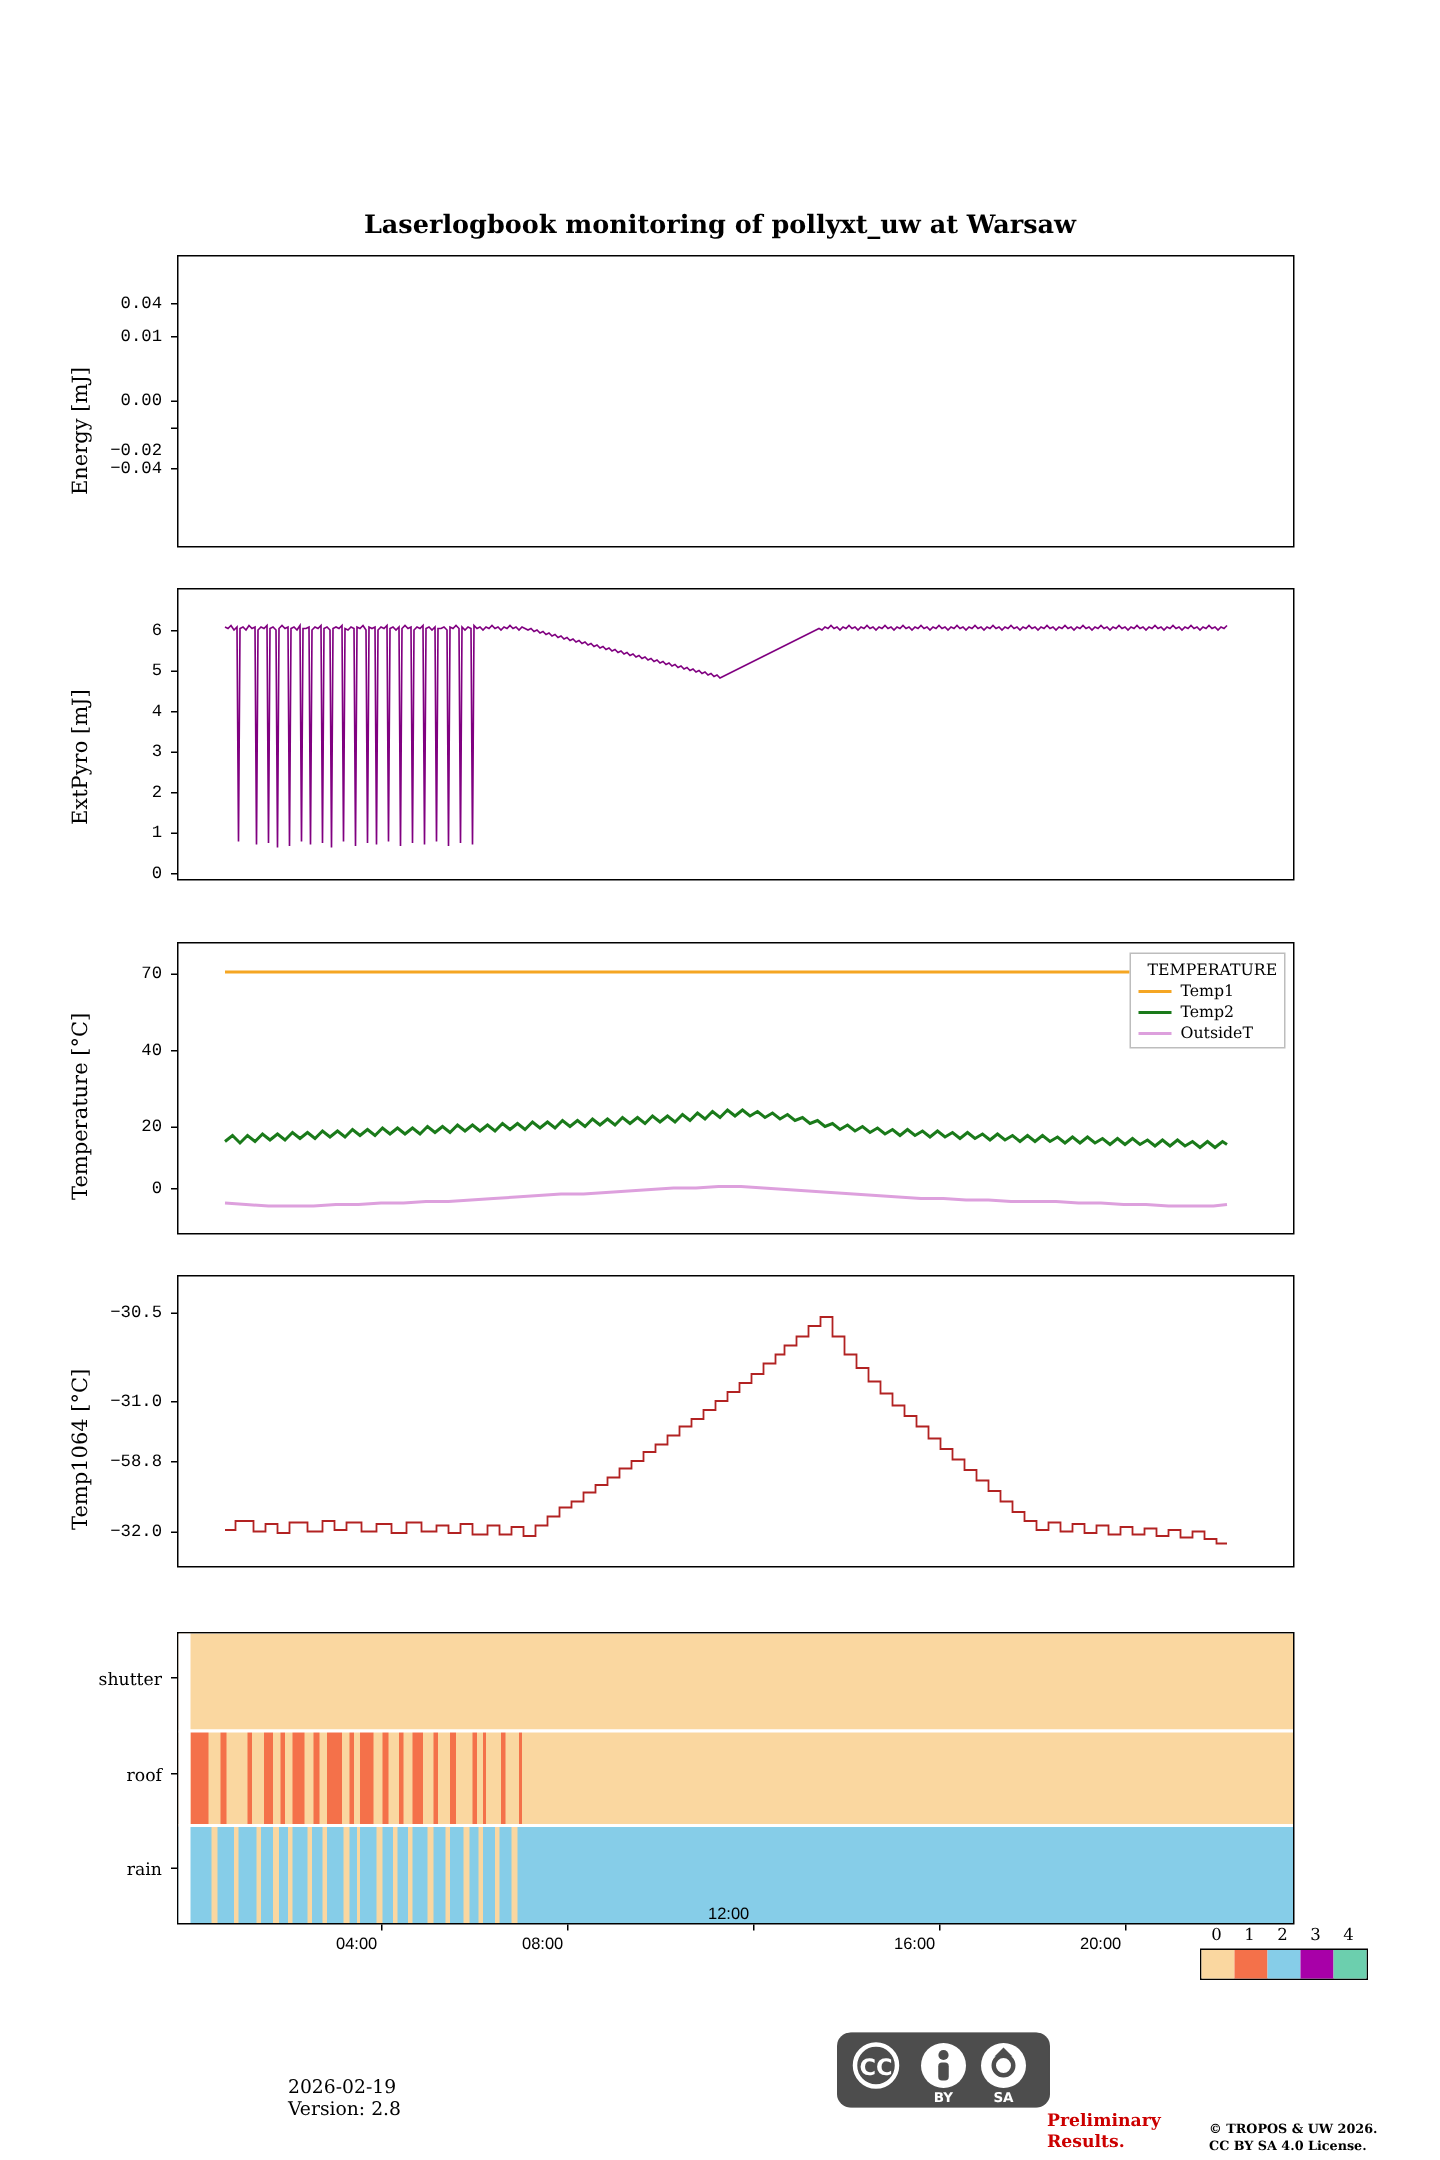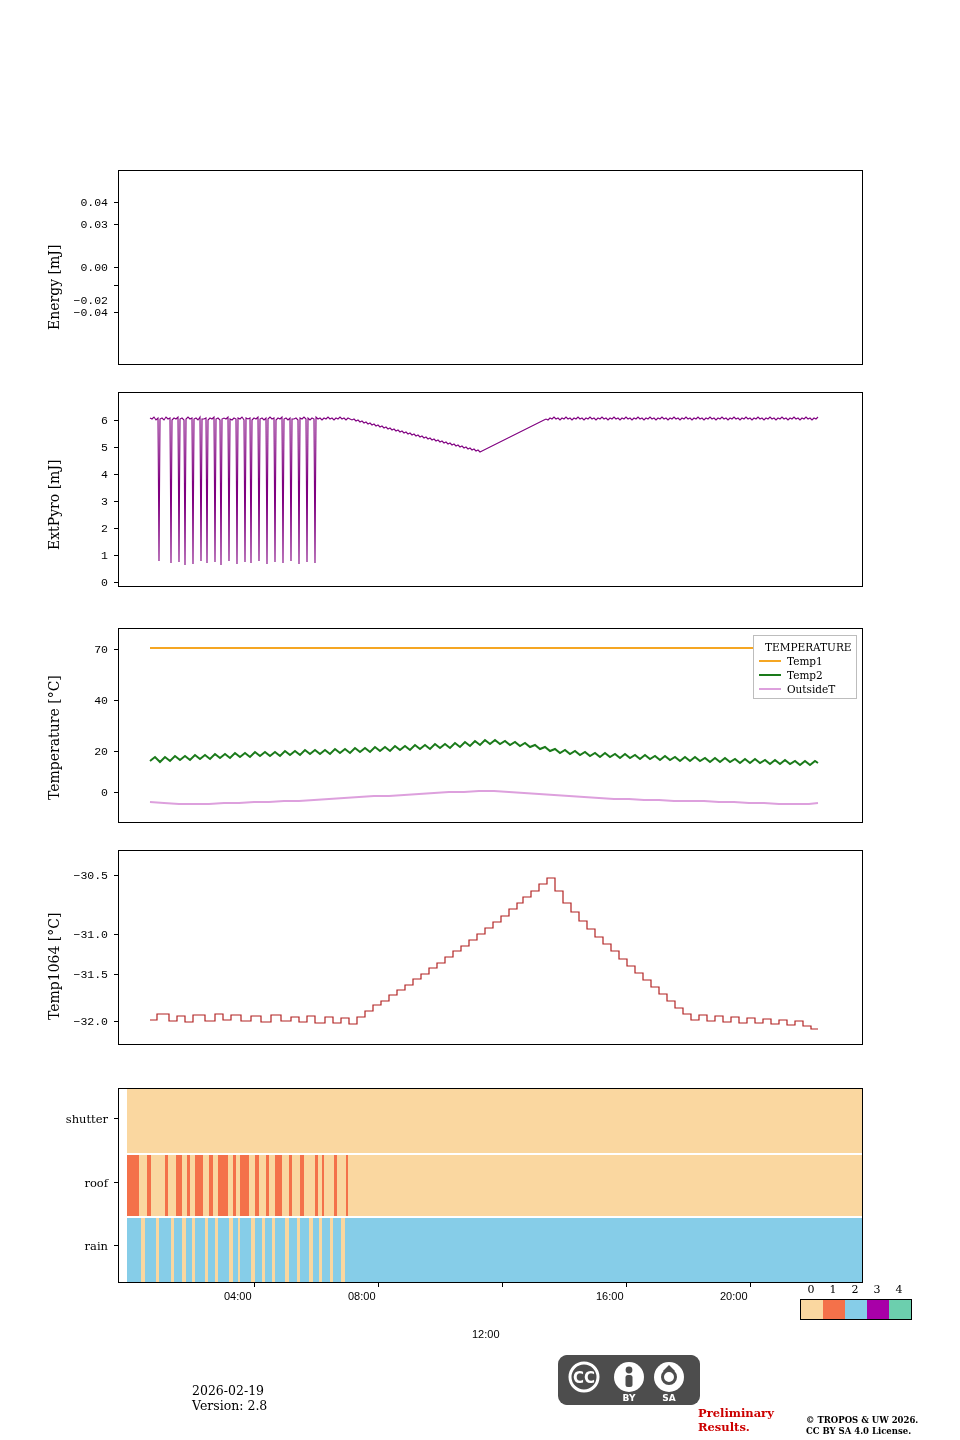--- a/index.html
+++ b/index.html
@@ -72,29 +72,30 @@
     position:absolute;width:142px;height:50px;background:#4d4d4d;border-radius:9px;
     display:flex;align-items:center;justify-content:center;
   }
   svg{display:block;}
 </style>
 </head>
 <body>
 
 <div class="page">
 
+  <div class="title">Laserlogbook monitoring of pollyxt_uw at Warsaw</div>
 
   <div class="panel" style="left:118px;top:170px;width:745px;height:195px;">
     <svg width="743" height="193" viewBox="0 0 743 193"></svg>
   </div>
   <div class="ylabel" style="left:46px;top:330px;">Energy [mJ]</div>
   <div class="ytick" style="left:52px;top:306px;width:56px;">−0.04</div>
   <div class="ytick" style="left:52px;top:294px;width:56px;">−0.02</div>
   <div class="ytick" style="left:52px;top:261px;width:56px;">0.00</div>
-  <div class="ytick" style="left:52px;top:218px;width:56px;">0.03</div>
+  <div class="ytick" style="left:52px;top:218px;width:56px;">0.01</div>
   <div class="ytick" style="left:52px;top:196px;width:56px;">0.04</div>
   <div class="tickmark" style="left:114px;top:312px;width:4px;height:1px;"></div>
   <div class="tickmark" style="left:114px;top:285px;width:4px;height:1px;"></div>
   <div class="tickmark" style="left:114px;top:267px;width:4px;height:1px;"></div>
   <div class="tickmark" style="left:114px;top:224px;width:4px;height:1px;"></div>
   <div class="tickmark" style="left:114px;top:202px;width:4px;height:1px;"></div>
 
   <div class="panel" style="left:118px;top:392px;width:745px;height:195px;">
     <svg width="743" height="193" viewBox="0 0 743 193">
 
@@ -156,21 +157,21 @@
     </div>
   </div>
 
   <div class="panel" style="left:118px;top:850px;width:745px;height:195px;">
     <svg width="743" height="193" viewBox="0 0 743 193">
       <polyline fill="none" stroke="#b22222" stroke-width="1.2" stroke-linejoin="miter" points="31,169 38,169 38,163 50,163 50,170 58,170 58,165 66,165 66,171 74,171 74,164 86,164 86,170 96,170 96,163 104,163 104,169 112,169 112,164 122,164 122,170 132,170 132,165 142,165 142,171 152,171 152,164 162,164 162,170 172,170 172,166 180,166 180,171 188,171 188,165 196,165 196,172 206,172 206,166 214,166 214,172 222,172 222,167 230,167 230,173 238,173 238,166 246,166 246,160 254,160 254,154 262,154 262,150 270,150 270,144 278,144 278,139 286,139 286,134 294,134 294,128 302,128 302,123 310,123 310,117 318,117 318,112 326,112 326,106 334,106 334,100 342,100 342,95 350,95 350,89 358,89 358,83 366,83 366,77 374,77 374,71 382,71 382,65 390,65 390,58 398,58 398,52 404,52 404,46 412,46 412,40 420,40 420,33 428,33 428,27 436,27 436,40 444,40 444,52 452,52 452,61 460,61 460,70 468,70 468,78 476,78 476,86 484,86 484,93 492,93 492,100 500,100 500,108 508,108 508,115 516,115 516,122 524,122 524,129 532,129 532,136 540,136 540,143 548,143 548,150 556,150 556,157 564,157 564,163 572,163 572,169 580,169 580,164 588,164 588,170 596,170 596,165 604,165 604,171 612,171 612,166 620,166 620,172 628,172 628,167 636,167 636,172 644,172 644,168 652,168 652,173 660,173 660,169 668,169 668,174 676,174 676,170 684,170 684,175 692,175 692,178 699,178"></polyline>
     </svg>
   </div>
   <div class="ylabel" style="left:46px;top:1020px;">Temp1064 [°C]</div>
   <div class="ytick" style="left:52px;top:1015px;width:56px;">−32.0</div>
-  <div class="ytick" style="left:52px;top:968px;width:56px;">−31.5</div>
+  <div class="ytick" style="left:52px;top:968px;width:56px;">−58.8</div>
   <div class="ytick" style="left:52px;top:928px;width:56px;">−31.0</div>
   <div class="ytick" style="left:52px;top:869px;width:56px;">−30.5</div>
   <div class="tickmark" style="left:114px;top:1021px;width:4px;height:1px;"></div>
   <div class="tickmark" style="left:114px;top:974px;width:4px;height:1px;"></div>
   <div class="tickmark" style="left:114px;top:934px;width:4px;height:1px;"></div>
   <div class="tickmark" style="left:114px;top:875px;width:4px;height:1px;"></div>
 
   <div class="panel" style="left:118px;top:1088px;width:745px;height:195px;">
     <svg width="743" height="193" viewBox="0 0 743 193">
 
@@ -233,21 +234,21 @@
   <div class="tickmark" style="left:114px;top:1182px;width:4px;height:1px;"></div>
   <div class="tickmark" style="left:114px;top:1245px;width:4px;height:1px;"></div>
 
   <div class="tickmark" style="left:254px;top:1283px;width:1px;height:4px;"></div>
   <div class="tickmark" style="left:378px;top:1283px;width:1px;height:4px;"></div>
   <div class="tickmark" style="left:502px;top:1283px;width:1px;height:4px;"></div>
   <div class="tickmark" style="left:626px;top:1283px;width:1px;height:4px;"></div>
   <div class="tickmark" style="left:750px;top:1283px;width:1px;height:4px;"></div>
   <div class="xtick" style="left:224px;top:1290px;width:60px;">04:00</div>
   <div class="xtick" style="left:348px;top:1290px;width:60px;">08:00</div>
-  <div class="xtick" style="left:472px;top:1328px;width:60px;">12:00</div>
+  <div class="xtick" style="left:472px;top:1270px;width:60px;">12:00</div>
   <div class="xtick" style="left:596px;top:1290px;width:60px;">16:00</div>
   <div class="xtick" style="left:720px;top:1290px;width:60px;">20:00</div>
 
 
   <div class="cbar-ticks" style="left:800px;top:1283px;">
     <span class="cbar-tick">0</span>
     <span class="cbar-tick">1</span>
     <span class="cbar-tick">2</span>
     <span class="cbar-tick">3</span>
     <span class="cbar-tick">4</span>

